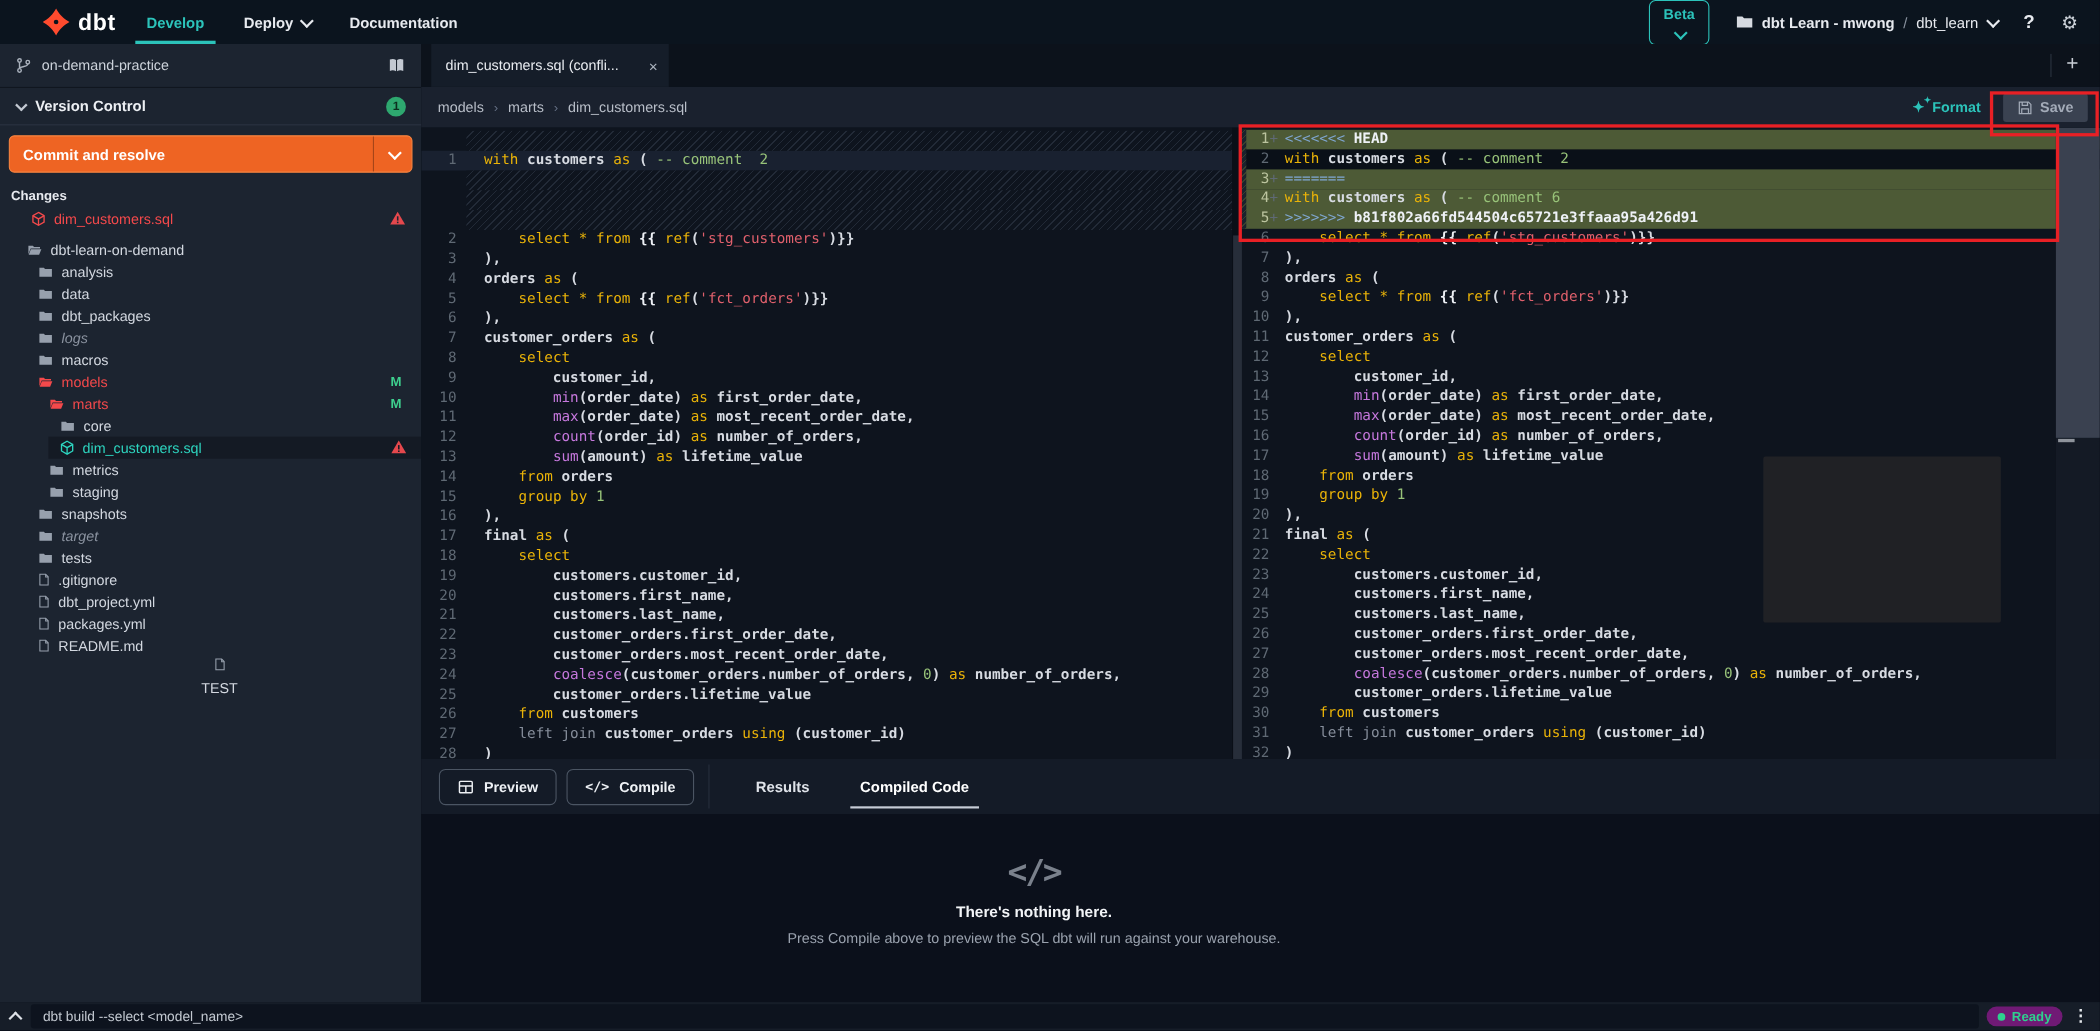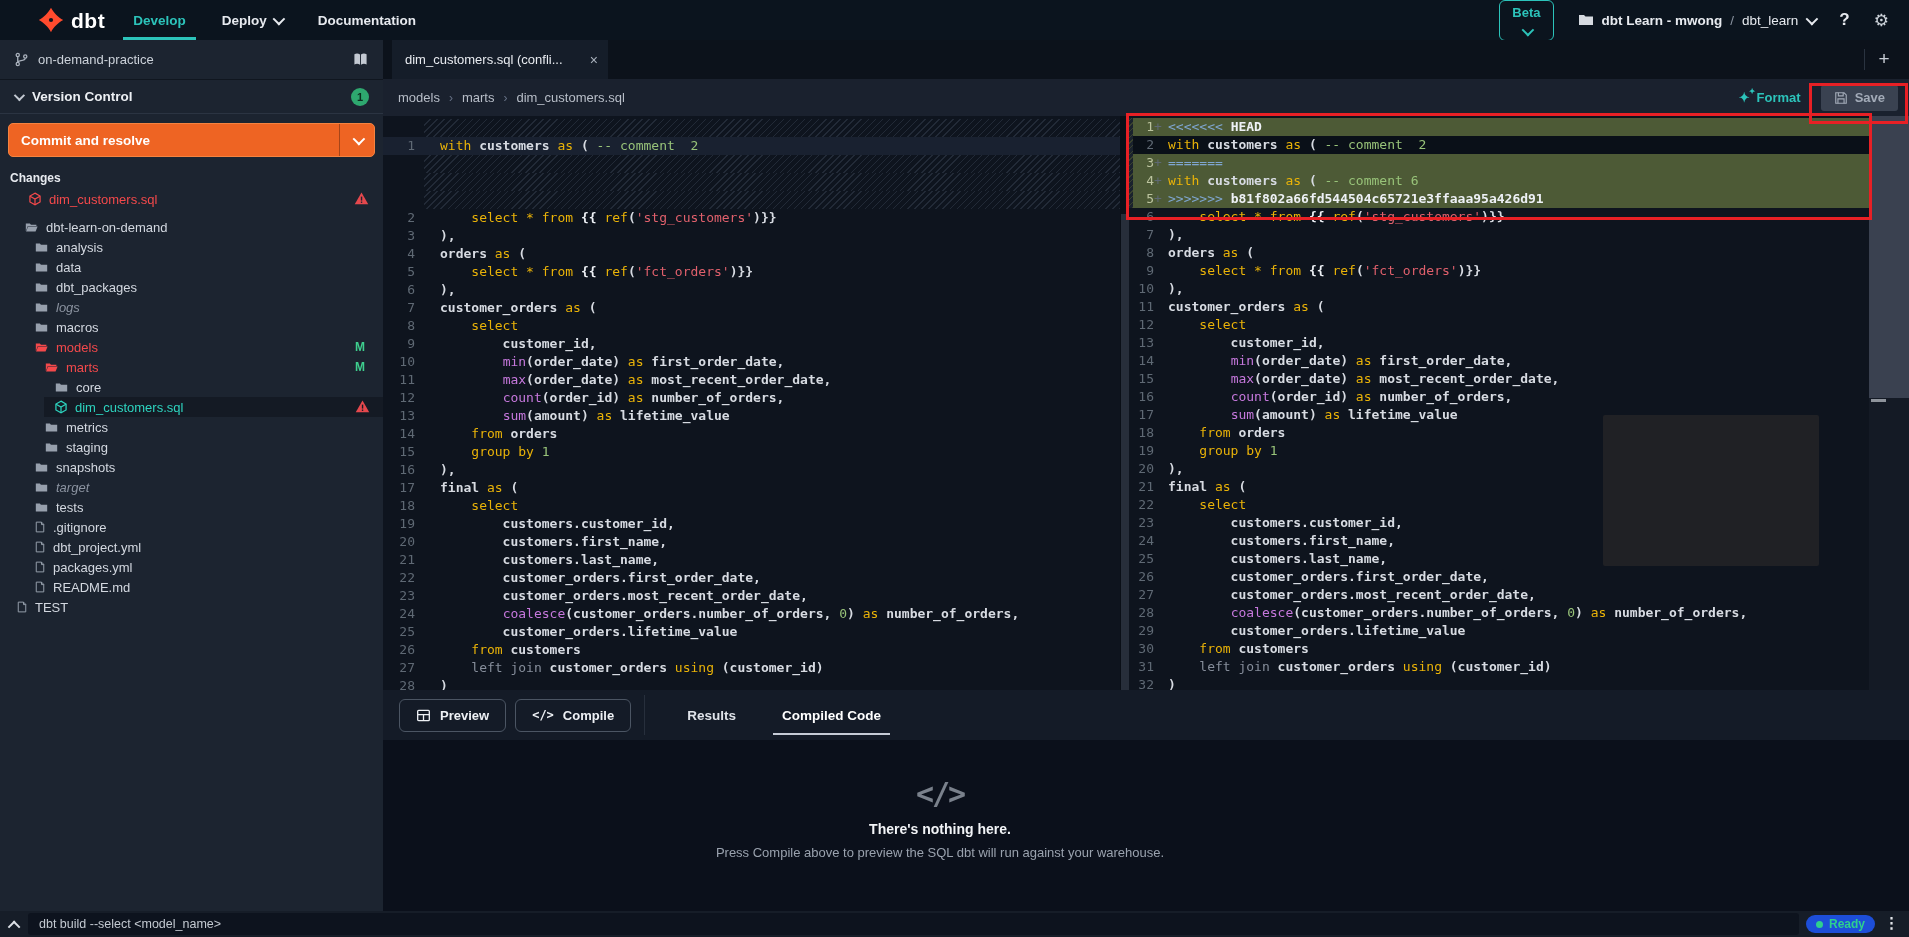--- a/index.html
+++ b/index.html
@@ -110,21 +110,21 @@
   .ph-tab.active::after{content:"";position:absolute;left:-5px;right:-5px;bottom:5px;height:2px;background:#c6ccd6;}
   #panel-body{position:absolute;left:0;top:700px;width:1526px;height:171px;background:#0b101b;}
   #empty-state{position:absolute;left:557px;top:36px;transform:translateX(-50%);text-align:center;}
   #empty-icon{font-family:"DejaVu Sans Mono",monospace;font-size:30px;font-weight:bold;color:#7a818c;letter-spacing:-2px;}
   #empty-title{margin-top:10px;font-size:14px;font-weight:bold;color:#f2f4f7;}
   #empty-subtitle{margin-top:8px;font-size:13px;color:#9aa2ae;}
   
   #command-bar{position:absolute;left:0;top:911px;width:1909px;height:26px;background:#161d28;}
   #cmd-chevron{position:absolute;left:11px;top:5px;color:#dde1e7;cursor:pointer;}
   #cmd-input{position:absolute;left:28px;top:2px;width:1760px;height:22px;background:#0d131e;border-radius:3px;line-height:22px;padding-left:11px;font-size:12.5px;color:#c3c9d1;cursor:text;}
-  #ready-pill{position:absolute;right:34px;top:4px;height:18px;background:#1d4ed8;border-radius:9px;display:flex;align-items:center;gap:6px;padding:0 10px;}
+  #ready-pill{position:absolute;right:34px;top:4px;height:18px;background:#701a75;border-radius:9px;display:flex;align-items:center;gap:6px;padding:0 10px;}
   #ready-pill .dot{width:7px;height:7px;border-radius:50%;background:#2ed08e;}
   #ready-pill .txt{font-size:12px;font-weight:bold;color:#2ed08e;}
   #cmd-kebab{position:absolute;right:10px;top:3px;color:#e2e6ea;font-size:15px;font-weight:bold;cursor:pointer;}
   svg{display:block;}
 </style>
 </head>
 <body>
 
 <div id="app">
 
@@ -385,21 +385,21 @@
         </div>
         <div class="tree-row" style="padding-left: 34px;">
           <span class="icon">
             <svg viewBox="0 0 16 16" width="12" height="14" fill="none" stroke="#97a0ad" stroke-width="1.3">
               <path d="M3 1.5h7l3 3V14.5H3z"></path>
               <path d="M10 1.5V4.8h3"></path>
             </svg>
           </span>
           <span>README.md</span>
         </div>
-        <div class="tree-row" style="padding-left: 16px;">
+        <div class="tree-row" style="padding-left: 16px; flex-direction: column;">
           <span class="icon">
             <svg viewBox="0 0 16 16" width="12" height="14" fill="none" stroke="#97a0ad" stroke-width="1.3">
               <path d="M3 1.5h7l3 3V14.5H3z"></path>
               <path d="M10 1.5V4.8h3"></path>
             </svg>
           </span>
           <span>TEST</span>
         </div>
       </div>
   </div>

